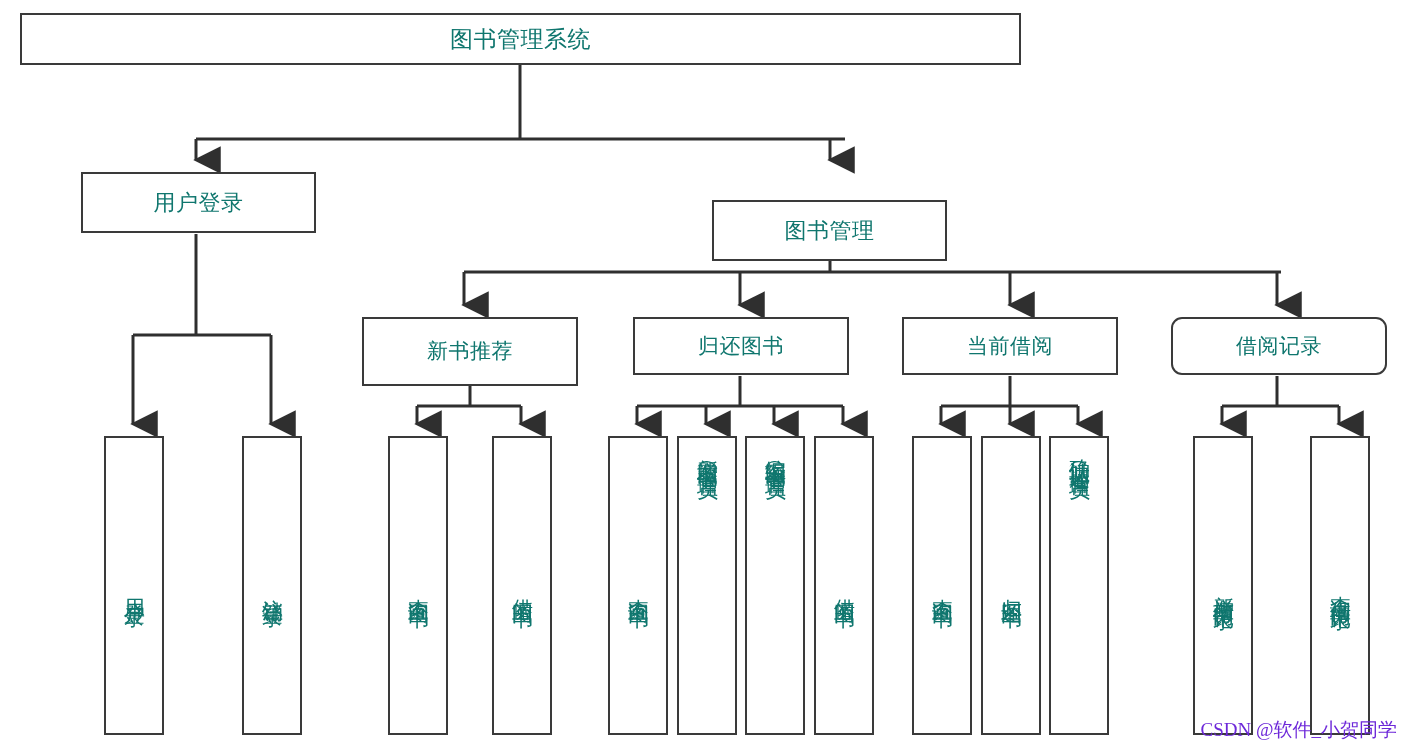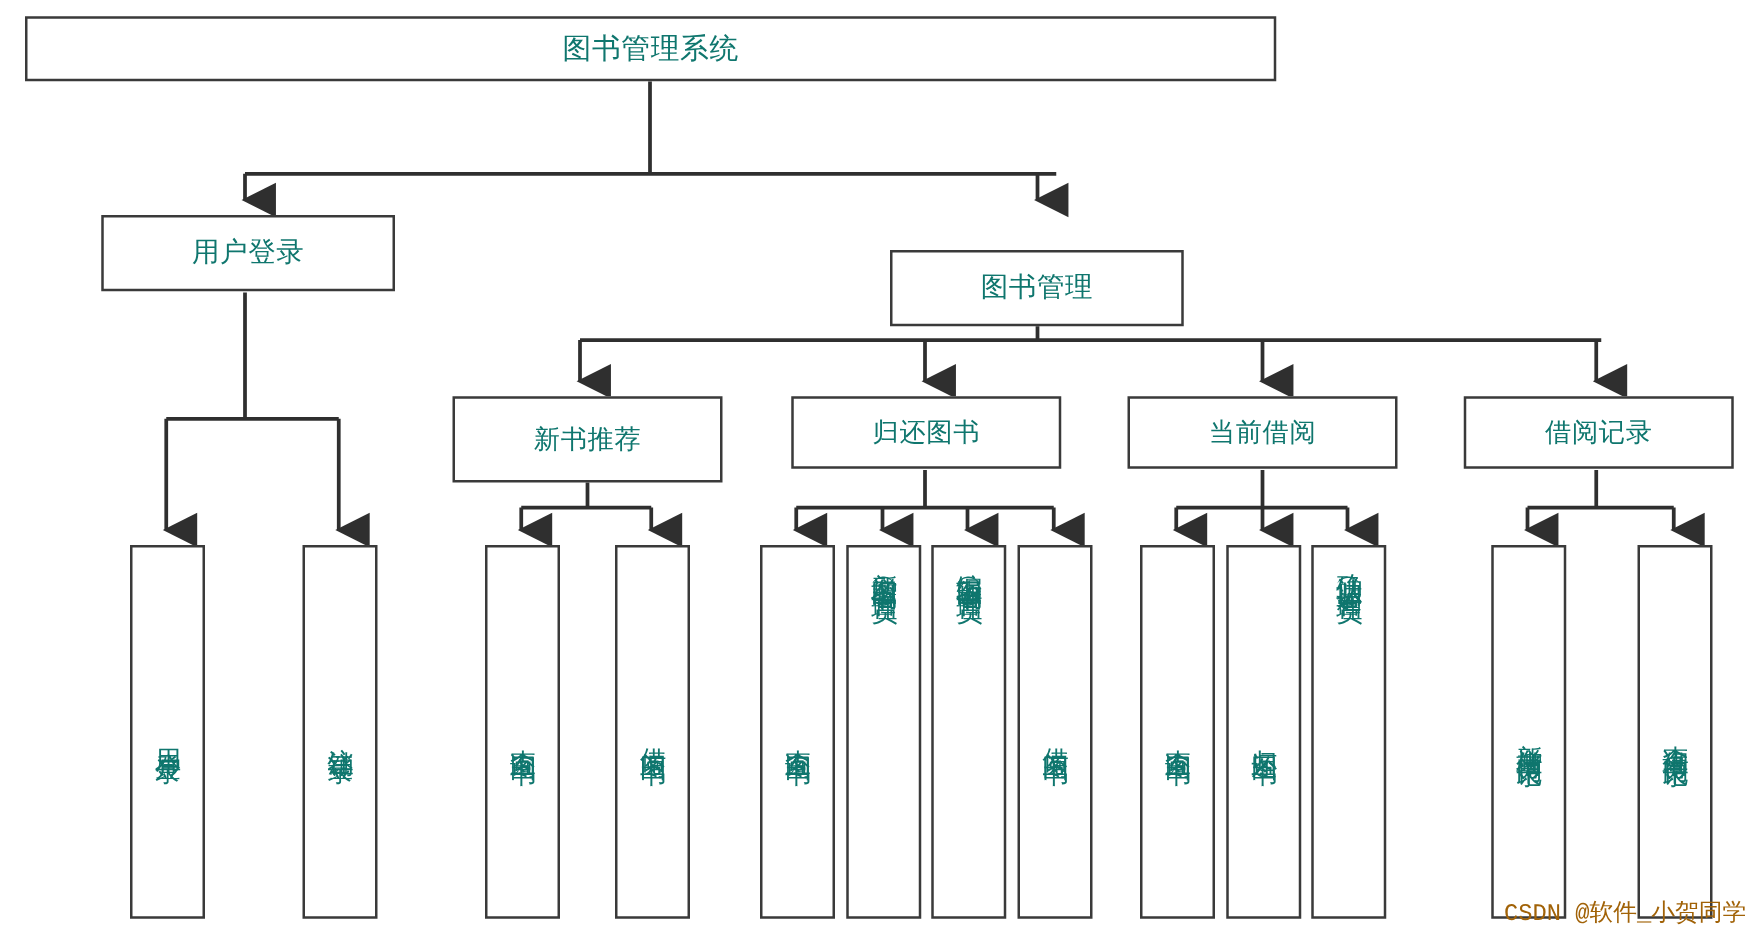--- a/index.html
+++ b/index.html
@@ -62,24 +62,24 @@
     margin: 0 auto;
   }
   .node.leaf.v-center {
     align-items: center;
   }
   .watermark {
     position: absolute;
     right: 8px;
     bottom: 4px;
     font-size: 19px;
-    color: #a16207;
+    color: #6d28d9;
     z-index: 5;
     white-space: nowrap;
-    font-family: Liberation Mono, monospace;
+    font-family: Liberation Serif, serif;
   }
 </style>
 </head>
 <body>
 
 <div id="diagram-root">
 
   <svg id="edges" viewBox="0 0 1405 747">
     <defs>
       <marker id="arrow" viewBox="0 0 12 12" refX="6" refY="10" markerWidth="11" markerHeight="11" orient="auto-start-reverse">
@@ -143,21 +143,21 @@
 
   <div class="node level3" style="left:362px; top:317px; width:216px; height:69px;">
     <span class="label">新书推荐</span>
   </div>
   <div class="node level3" style="left:633px; top:317px; width:216px; height:58px;">
     <span class="label">归还图书</span>
   </div>
   <div class="node level3" style="left:902px; top:317px; width:216px; height:58px;">
     <span class="label">当前借阅</span>
   </div>
-  <div class="node level3" style="left:1171px; top:317px; width:216px; height:58px;">
+  <div class="node level3" style="left:1171px; top:317px; width:216px; height:58px;border-radius:11px;">
     <span class="label">借阅记录</span>
   </div>
 
   <div class="node leaf v-center" style="left:104px; top:436px; width:60px; height:299px;">
     <span class="label">用户登录</span>
   </div>
   <div class="node leaf v-center" style="left:242px; top:436px; width:60px; height:299px;">
     <span class="label">注销登录</span>
   </div>
 

